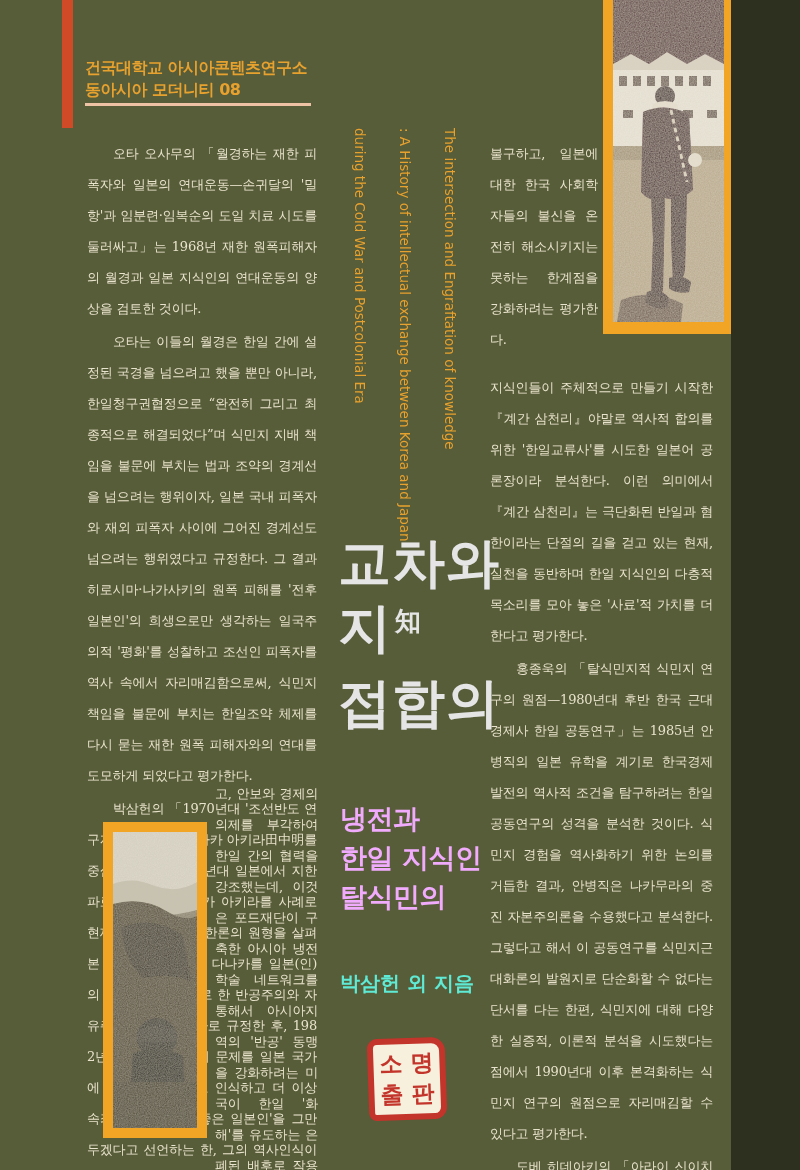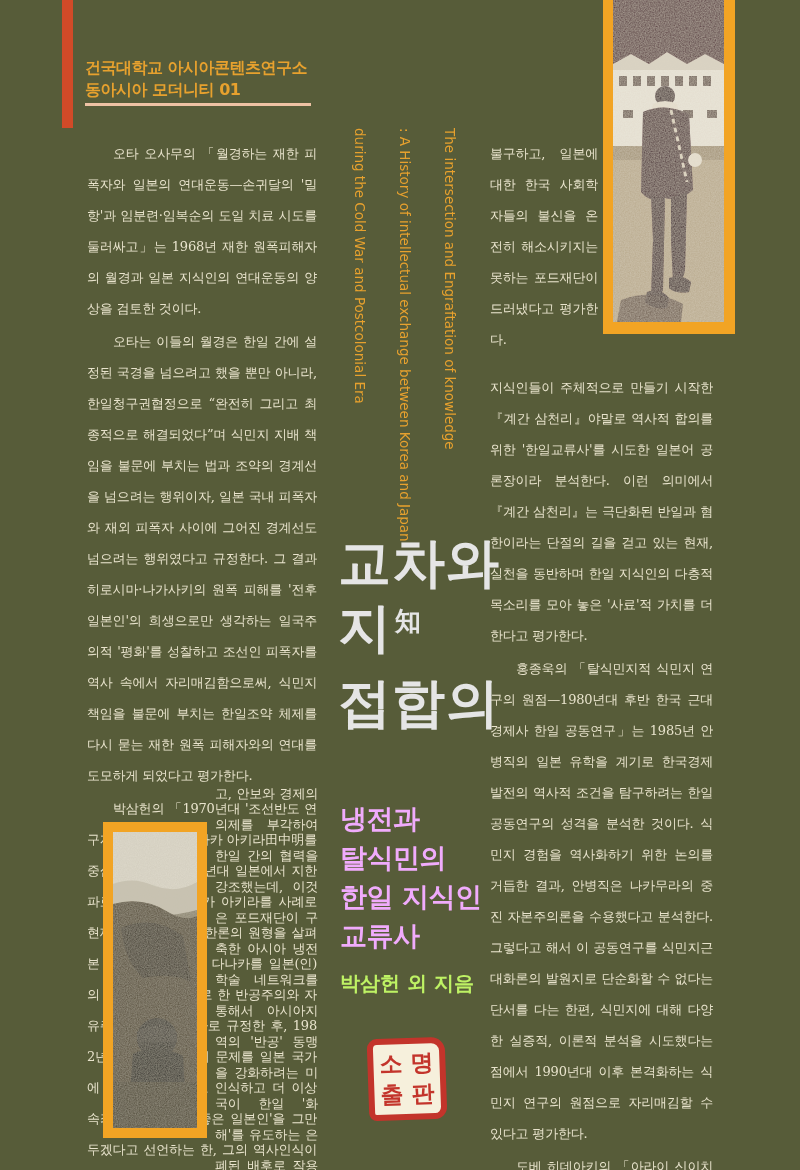--- a/index.html
+++ b/index.html
@@ -1,16 +1,16 @@
 <!DOCTYPE html>
 <html><head>
 <meta charset="utf-8">
 <style>
   html,body{margin:0;padding:0;background:#2e301f;}
-  .page{position:relative;width:800px;height:1170px;background:#575C39;overflow:hidden;
+  .page{position:relative;width:731px;height:1170px;background:#575C39;overflow:hidden;
         font-family:"DejaVu Serif","Liberation Serif",serif;}
   
   .red-bar{position:absolute;left:62px;top:0;width:11px;height:128px;background:#D14A28;}
   
   .series{position:absolute;left:85px;top:57px;color:#E7A12E;
           font-family:"DejaVu Sans","Liberation Sans",sans-serif;font-weight:700;
           font-size:16px;line-height:22px;letter-spacing:-0.5px;}
   .series-underline{position:absolute;left:85px;top:103px;width:226px;height:3px;background:#EEC2A4;}
   
   .body-text{color:#E8E3CC;font-size:13px;line-height:31px;text-align:justify;
@@ -27,21 +27,21 @@
                     font-size:13.5px;}
   .vertical-english span{display:block;white-space:nowrap;line-height:45px;}
   
   .main-title{position:absolute;left:338px;top:530px;color:#e5e5e5;
               font-family:"DejaVu Sans","Liberation Sans",sans-serif;font-weight:800;
               font-size:53px;line-height:65px;letter-spacing:1px;}
   .main-title .hanja{font-size:26px;font-weight:700;position:relative;top:-16px;left:3px;}
   .subtitle{position:absolute;left:340px;top:799px;color:#f0abfc;
             font-family:"DejaVu Sans","Liberation Sans",sans-serif;font-weight:700;
             font-size:27px;line-height:39px;letter-spacing:-0.5px;}
-  .author{position:absolute;left:340px;top:970px;color:#bef264;
+  .author{position:absolute;left:340px;top:970px;color:#5eead4;
           font-family:"DejaVu Sans","Liberation Sans",sans-serif;font-weight:700;font-size:20px;}
   
   .photo-frame-tr{position:absolute;left:603px;top:0;width:132px;height:334px;box-sizing:border-box;
                   border-left:10px solid #F2A424;border-right:11px solid #F2A424;
                   border-bottom:12px solid #F2A424;}
   .photo-frame-bl{position:absolute;left:103px;top:822px;width:104px;height:316px;box-sizing:border-box;
                   border:10px solid #F2A424;}
   .photo-frame-tr svg,.photo-frame-bl svg{display:block;}
   
   .seal{position:absolute;left:368px;top:1038px;width:78px;height:82px;background:#F6F0DC;
@@ -53,21 +53,21 @@
 </style>
 </head>
 <body>
 
 <div class="page">
 
   <div class="red-bar"></div>
 
   <div class="series">
     <div>건국대학교 아시아콘텐츠연구소</div>
-    <div>동아시아 모더니티 01</div>
+    <div>동아시아 모더니티 08</div>
   </div>
   <div class="series-underline"></div>
 
   <div class="col-left-wide body-text">
     <p>오타 오사무의 「월경하는 재한 피폭자와 일본의 연대운동—손귀달의 '밀항'과 임분련·임복순의 도일 치료 시도를 둘러싸고」는 1968년 재한 원폭피해자의 월경과 일본 지식인의 연대운동의 양상을 검토한 것이다.</p>
     <p>오타는 이들의 월경은 한일 간에 설정된 국경을 넘으려고 했을 뿐만 아니라, 한일청구권협정으로 “완전히 그리고 최종적으로 해결되었다”며 식민지 지배 책임을 불문에 부치는 법과 조약의 경계선을 넘으려는 행위이자, 일본 국내 피폭자와 재외 피폭자 사이에 그어진 경계선도 넘으려는 행위였다고 규정한다. 그 결과 히로시마·나가사키의 원폭 피해를 '전후 일본인'의 희생으로만 생각하는 일국주의적 '평화'를 성찰하고 조선인 피폭자를 역사 속에서 자리매김함으로써, 식민지 책임을 불문에 부치는 한일조약 체제를 다시 묻는 재한 원폭 피해자와의 연대를 도모하게 되었다고 평가한다.</p>
     <p>박삼헌의 「1970년대 '조선반도 연구자'의 한국론—다나카 아키라田中明를 중심으로」는 1970년대 일본에서 지한파로 평가받던 다나카 아키라를 사례로 현재 일본 사회의 혐한론의 원형을 살펴본 것이다. 박삼헌은 다나카를 일본(인)의 속죄의식을 전제로 한 반공주의와 자유주의적 보수주의자로 규정한 후, 1982년 일본 역사교과서 문제를 일본 국가에 대한 주권 침해로 인식하고 더 이상 속죄를 전제로 한 '좋은 일본인'을 그만두겠다고 선언하는 한, 그의 역사인식이야말로 현재 일본 사회의 혐한론의 원형을 이루는 기본 논리가 되었다고 평가한다.</p>
 
   </div>
 
@@ -105,36 +105,35 @@
   </div>
 
   <div class="main-title">
     <div>교차와</div>
     <div><span>지</span><span class="hanja">知</span></div>
     <div>접합의</div>
   </div>
 
   <div class="subtitle">
     <div>냉전과</div>
+    <div>한일 지식인</div>
     <div>탈식민의</div>
-    <div>한일 지식인</div>
-    <div>교류사</div>
   </div>
 
   <div class="author">박삼헌 외 지음</div>
 
   <div class="seal">
     <span>소</span>
     <span>명</span>
     <span>출</span>
     <span>판</span>
   </div>
 
   <div class="col-right-narrow body-text">
-    <p class="no-indent">불구하고, 일본에 대한 한국 사회학자들의 불신을 온전히 해소시키지는 못하는 포드재단이 드러냈다고 평가한다.</p>
+    <p class="no-indent">불구하고, 일본에 대한 한국 사회학자들의 불신을 온전히 해소시키지는 못하는 한계점을 강화하려는 평가한다.</p>
   </div>
 
   <div class="col-right-wide body-text">
     <p class="no-indent">지식인들이 주체적으로 만들기 시작한 『계간 삼천리』야말로 역사적 합의를 위한 '한일교류사'를 시도한 일본어 공론장이라 분석한다. 이런 의미에서 『계간 삼천리』는 극단화된 반일과 혐한이라는 단절의 길을 걷고 있는 현재, 실천을 동반하며 한일 지식인의 다층적 목소리를 모아 놓은 '사료'적 가치를 더한다고 평가한다.</p>
     <p>홍종욱의 「탈식민지적 식민지 연구의 원점—1980년대 후반 한국 근대경제사 한일 공동연구」는 1985년 안병직의 일본 유학을 계기로 한국경제 발전의 역사적 조건을 탐구하려는 한일 공동연구의 성격을 분석한 것이다. 식민지 경험을 역사화하기 위한 논의를 거듭한 결과, 안병직은 나카무라의 중진 자본주의론을 수용했다고 분석한다. 그렇다고 해서 이 공동연구를 식민지근대화론의 발원지로 단순화할 수 없다는 단서를 다는 한편, 식민지에 대해 다양한 실증적, 이론적 분석을 시도했다는 점에서 1990년대 이후 본격화하는 식민지 연구의 원점으로 자리매김할 수 있다고 평가한다.</p>
     <p>도베 히데아키의 「아라이 신이치의 '식민지 책임'에 이르는 길—1990년대 이후 동아시아 지적 교류 속에서」는 일본의 국제관계사 연구자 아라이 신이치를 통해서 전후 일본의 지식인이 일본의 식민지 지배 문제에 대한 인식을 어떻게 심화시켰는지 분석한 것이다. 도베는 1990년대 이후 아라이가 일본의 전쟁책임연구센터 설립에 참여하여 대표 중 한 명으로 활동하면서 종군위안부 문제, 일본과 중국의 공습 피해문제에 대한 역사학적 관점을 제시했다고 평가한다. 또한 일본 역사교과서 문제에 대한 동아시아 지식인들의 공동 토론장 형성에도 기여했다고 평가한다.</p>
 
   </div>
 
   <div class="photo-frame-tr">

